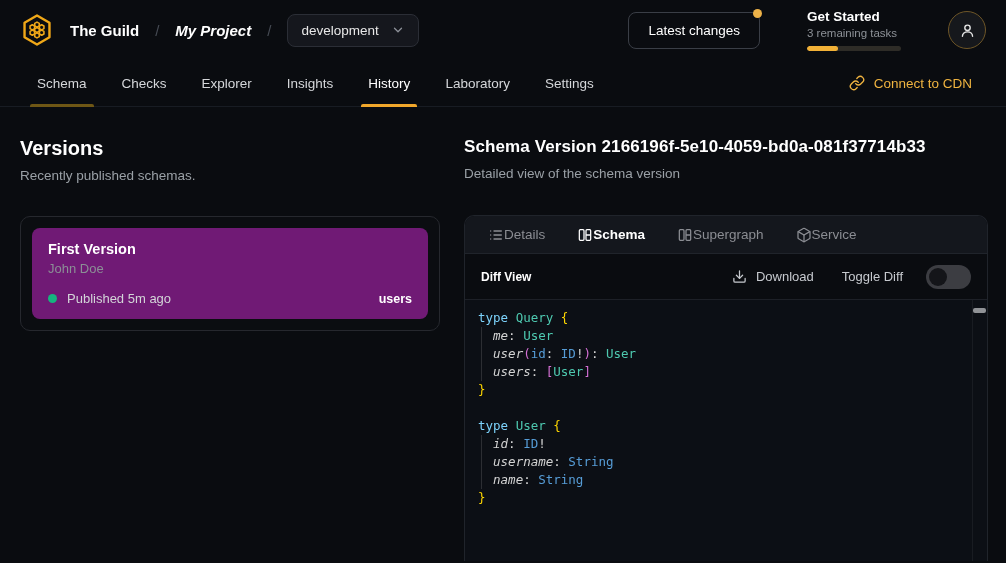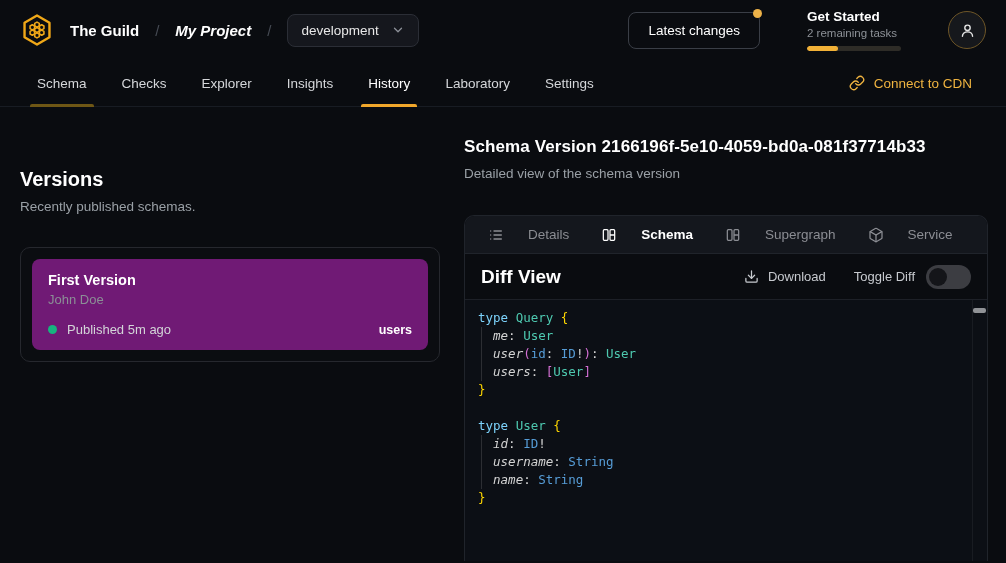--- a/index.html
+++ b/index.html
@@ -55,21 +55,21 @@
   .nav-tab .underline { position:absolute; left:0; right:0; bottom:-1px; height:3px;
     border-radius:2px 2px 0 0; }
   .nav-tab.schema-hint .underline { background:#6f5715; }
   .nav-tab.active { color:#ffffff; }
   .nav-tab.active .underline { background:#f1a72b; }
   .cdn-link { margin-left:auto; display:flex; align-items:center; gap:9px;
     color:#f0b440; font-size:13.5px; cursor:pointer; }
 
   
   .content { display:grid; grid-template-columns:464px 1fr; padding:30px 18px 0 0; }
-  .versions-col { padding-left:20px; padding-right:24px;margin-top:31px; }
+  .versions-col { padding-left:20px; padding-right:24px; }
   .col-title { font-size:20px; font-weight:700; color:#fff; }
   .col-sub { margin-top:8px; font-size:13.5px; color:#9aa0a6; }
 
   .version-card { margin-top:33px; border:1px solid #26282e; border-radius:10px;
     padding:11px; background:#0b0d11; }
   .version-item { background:#701a75; border-radius:8px; padding:13px 16px; cursor:pointer; }
   .vi-name { font-size:14.5px; font-weight:700; color:#fff; }
   .vi-author { font-size:13px; color:#8b8f96; margin-top:4px; }
   .vi-meta { margin-top:15px; display:flex; align-items:center; gap:10px; }
   .vi-dot { width:9px; height:9px; border-radius:50%; background:#16b47f; }
@@ -78,31 +78,31 @@
 
   
   .schema-col { min-width:0; }
   .sv-title { font-size:17px; font-weight:700; color:#fff; letter-spacing:0.1px; }
   .sv-sub { margin-top:9px; font-size:13.5px; color:#9aa0a6; }
 
   .panel { margin-top:34px; height:346px; border:1px solid #20242b; border-bottom:none;
     border-radius:10px 10px 0 0; overflow:hidden; display:flex; flex-direction:column; }
   .panel-tabs { height:38px; flex:0 0 38px; background:#14171d; border-bottom:1px solid #20242b;
     display:flex; align-items:stretch; padding:0 7px; }
-  .panel-tab { display:flex; align-items:center; gap:24px; padding:0 16px;
+  .panel-tab { display:flex; align-items:center; gap:0; padding:0 16px;
     font-size:13.5px; color:#8b8d93; cursor:pointer; }
   .panel-tab.active { color:#ffffff; font-weight:600; }
 
   .diff-header { height:46px; flex:0 0 46px; display:flex; align-items:center;
     padding:0 16px; border-bottom:1px solid #1d2027; }
-  .diff-title { font-size:19px; font-weight:700; color:#fff; }
+  .diff-title { font-size:12px; font-weight:700; color:#fff; }
   .diff-actions { margin-left:auto; display:flex; align-items:center; gap:28px; }
   .download-btn { display:flex; align-items:center; gap:9px; color:#c7cacf;
     font-size:13px; background:none; border:none; font-family:inherit; cursor:pointer; }
-  .toggle-group { display:flex; align-items:center; gap:11px; }
+  .toggle-group { display:flex; align-items:center; gap:23px; }
   .toggle-label { font-size:13px; color:#c7cacf; }
   .switch { position:relative; width:45px; height:24px; border-radius:13px;
     background:#3c3d42; cursor:pointer; }
   .switch .knob { position:absolute; top:3px; left:3px; width:18px; height:18px;
     border-radius:50%; background:#141519; }
 
   
   .code-area { position:relative; flex:1; background:#0c0f15;
     font-family:"DejaVu Sans Mono", monospace; font-size:12.5px; line-height:18px;
     padding:9px 20px 0 13px; color:#d4d4d4; overflow:hidden; }
@@ -154,21 +154,21 @@
     </div>
   </div>
 
   <div class="topbar-right">
     <button class="latest-btn">
       <span>Latest changes</span>
       <span class="latest-dot"></span>
     </button>
     <div class="get-started">
       <div class="gs-title">Get Started</div>
-      <div class="gs-sub">2 remaining tasks</div>
+      <div class="gs-sub">3 remaining tasks</div>
       <div class="gs-bar">
         <div class="gs-fill" style="width: 33%;"></div>
       </div>
     </div>
     <div class="avatar">
       <span>
         <svg viewBox="0 0 24 24" width="19" height="19" fill="none" stroke="currentColor" stroke-width="1.8" stroke-linecap="round" stroke-linejoin="round">
           <circle cx="12" cy="8.6" r="3.4"></circle>
           <path d="M5.6 19.4c0-3.5 2.9-5.7 6.4-5.7s6.4 2.2 6.4 5.7"></path>
         </svg>

